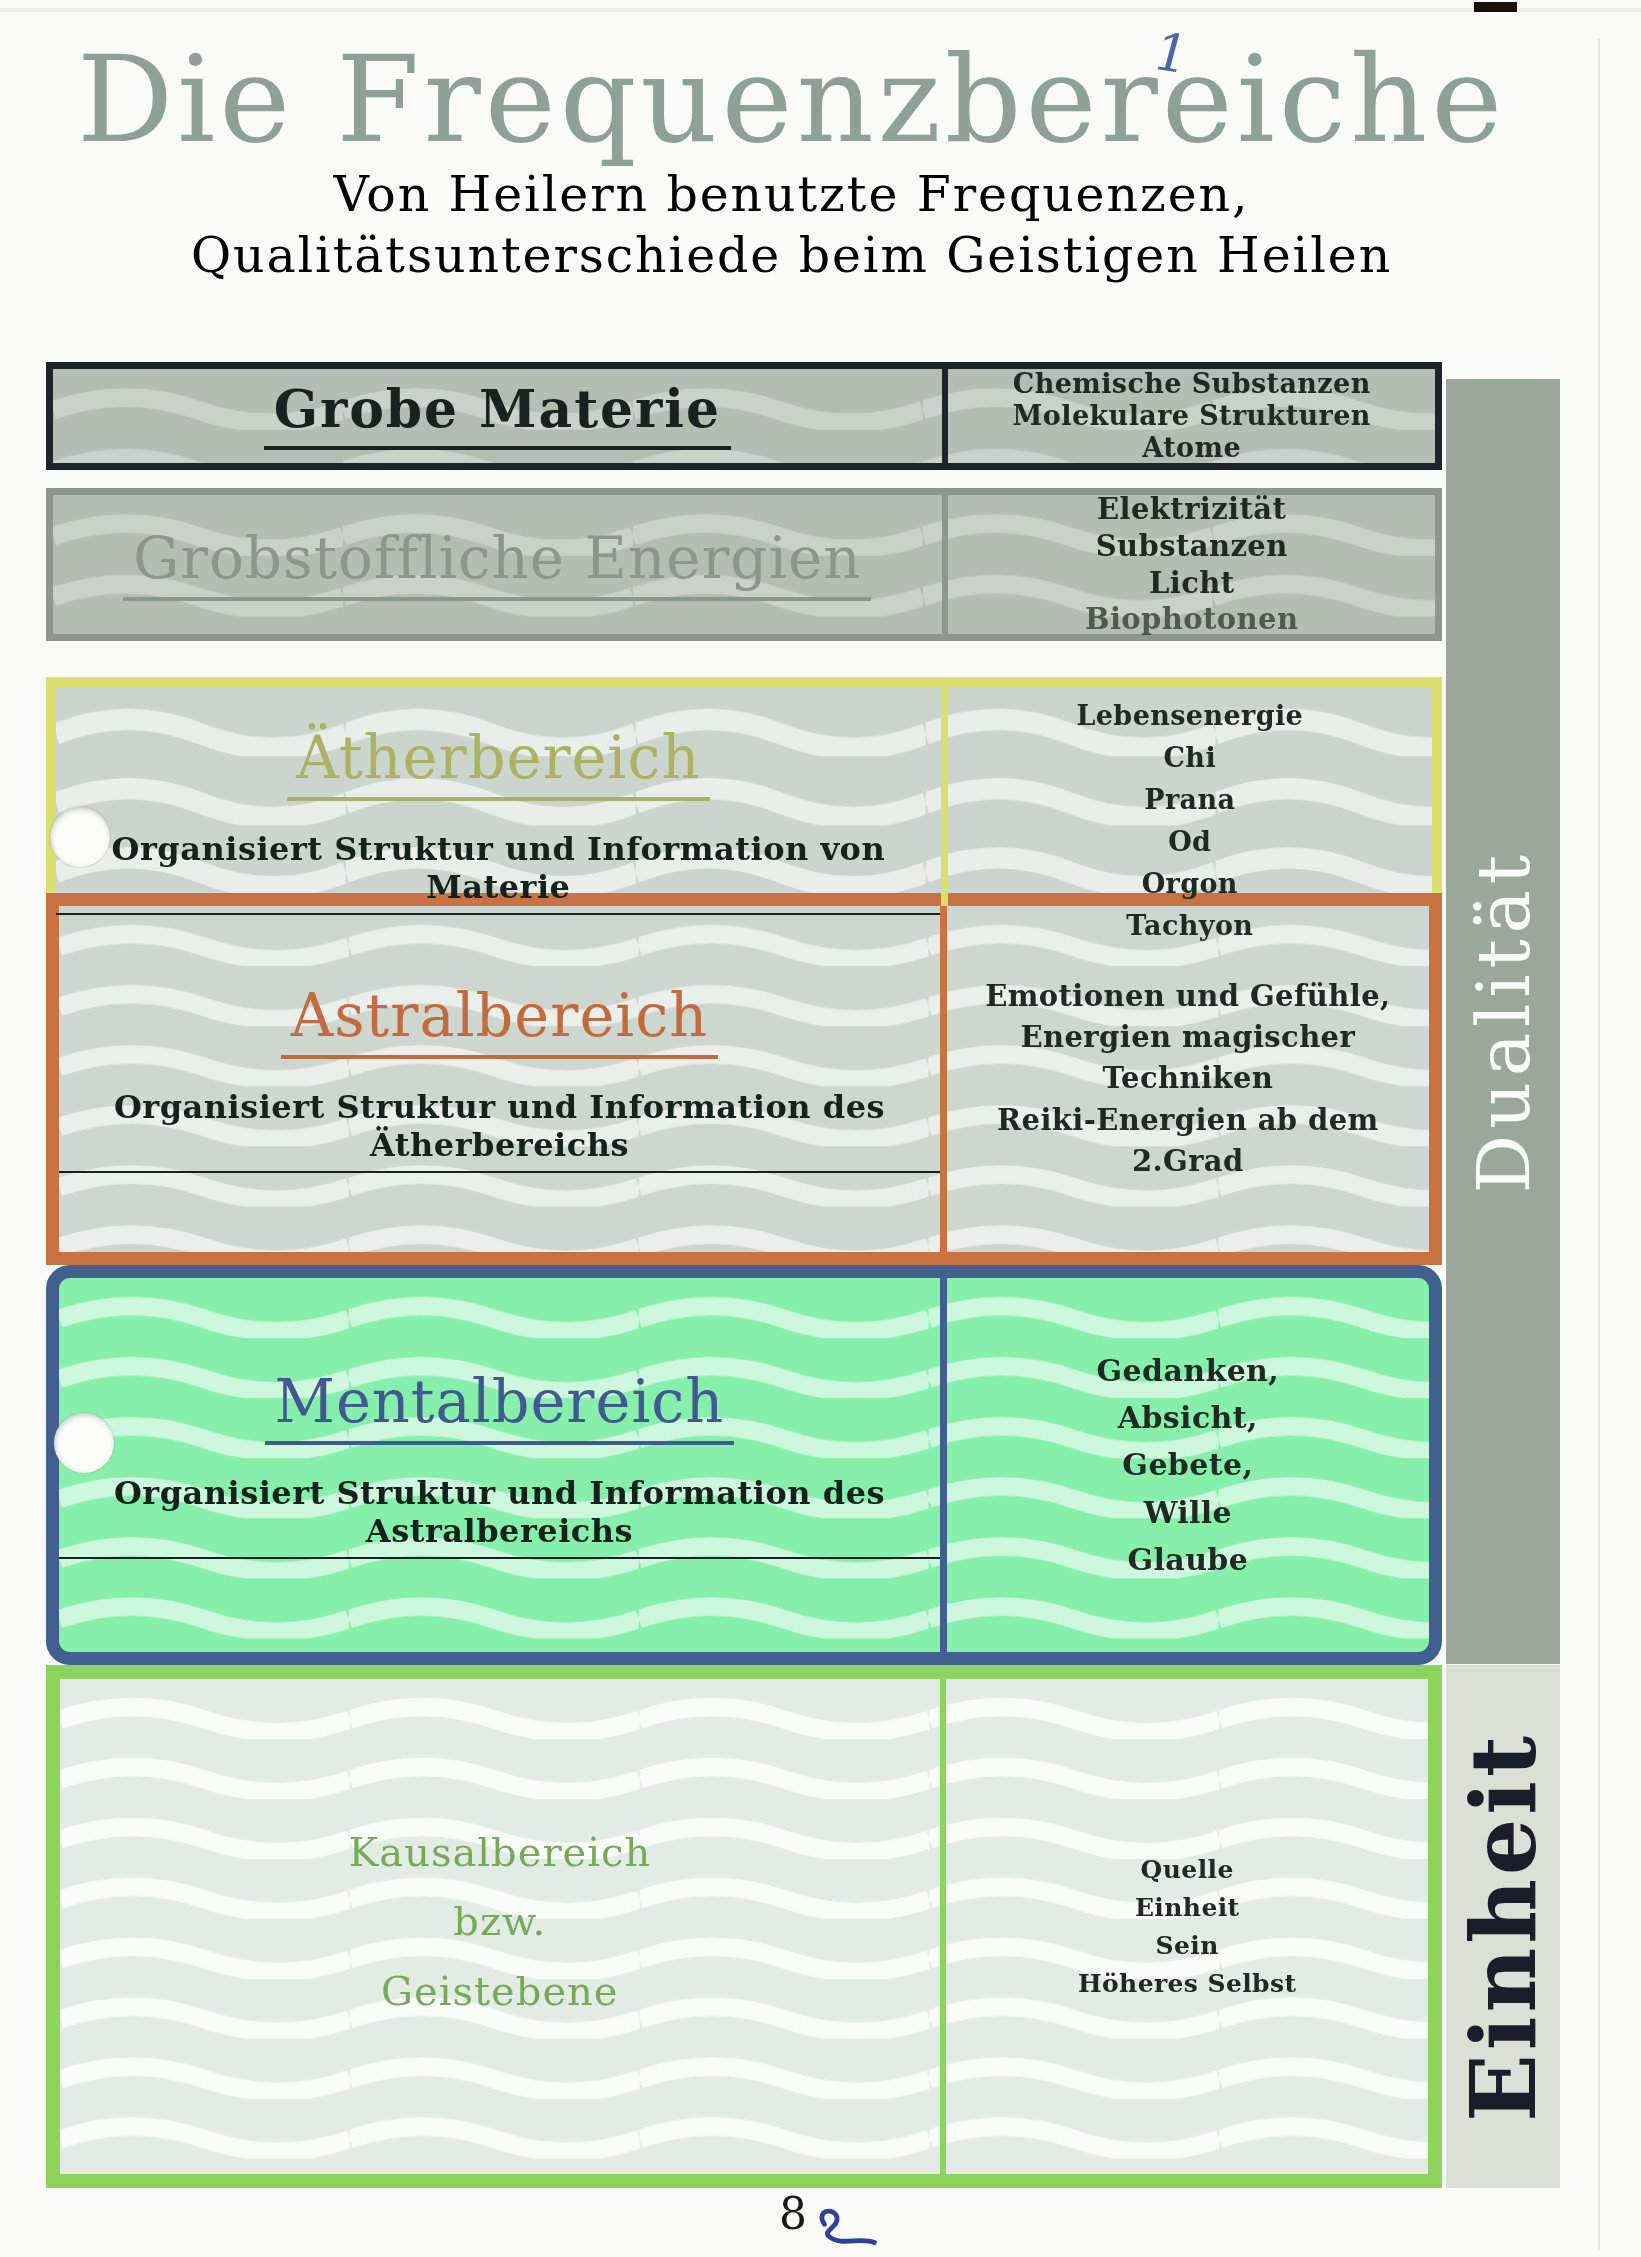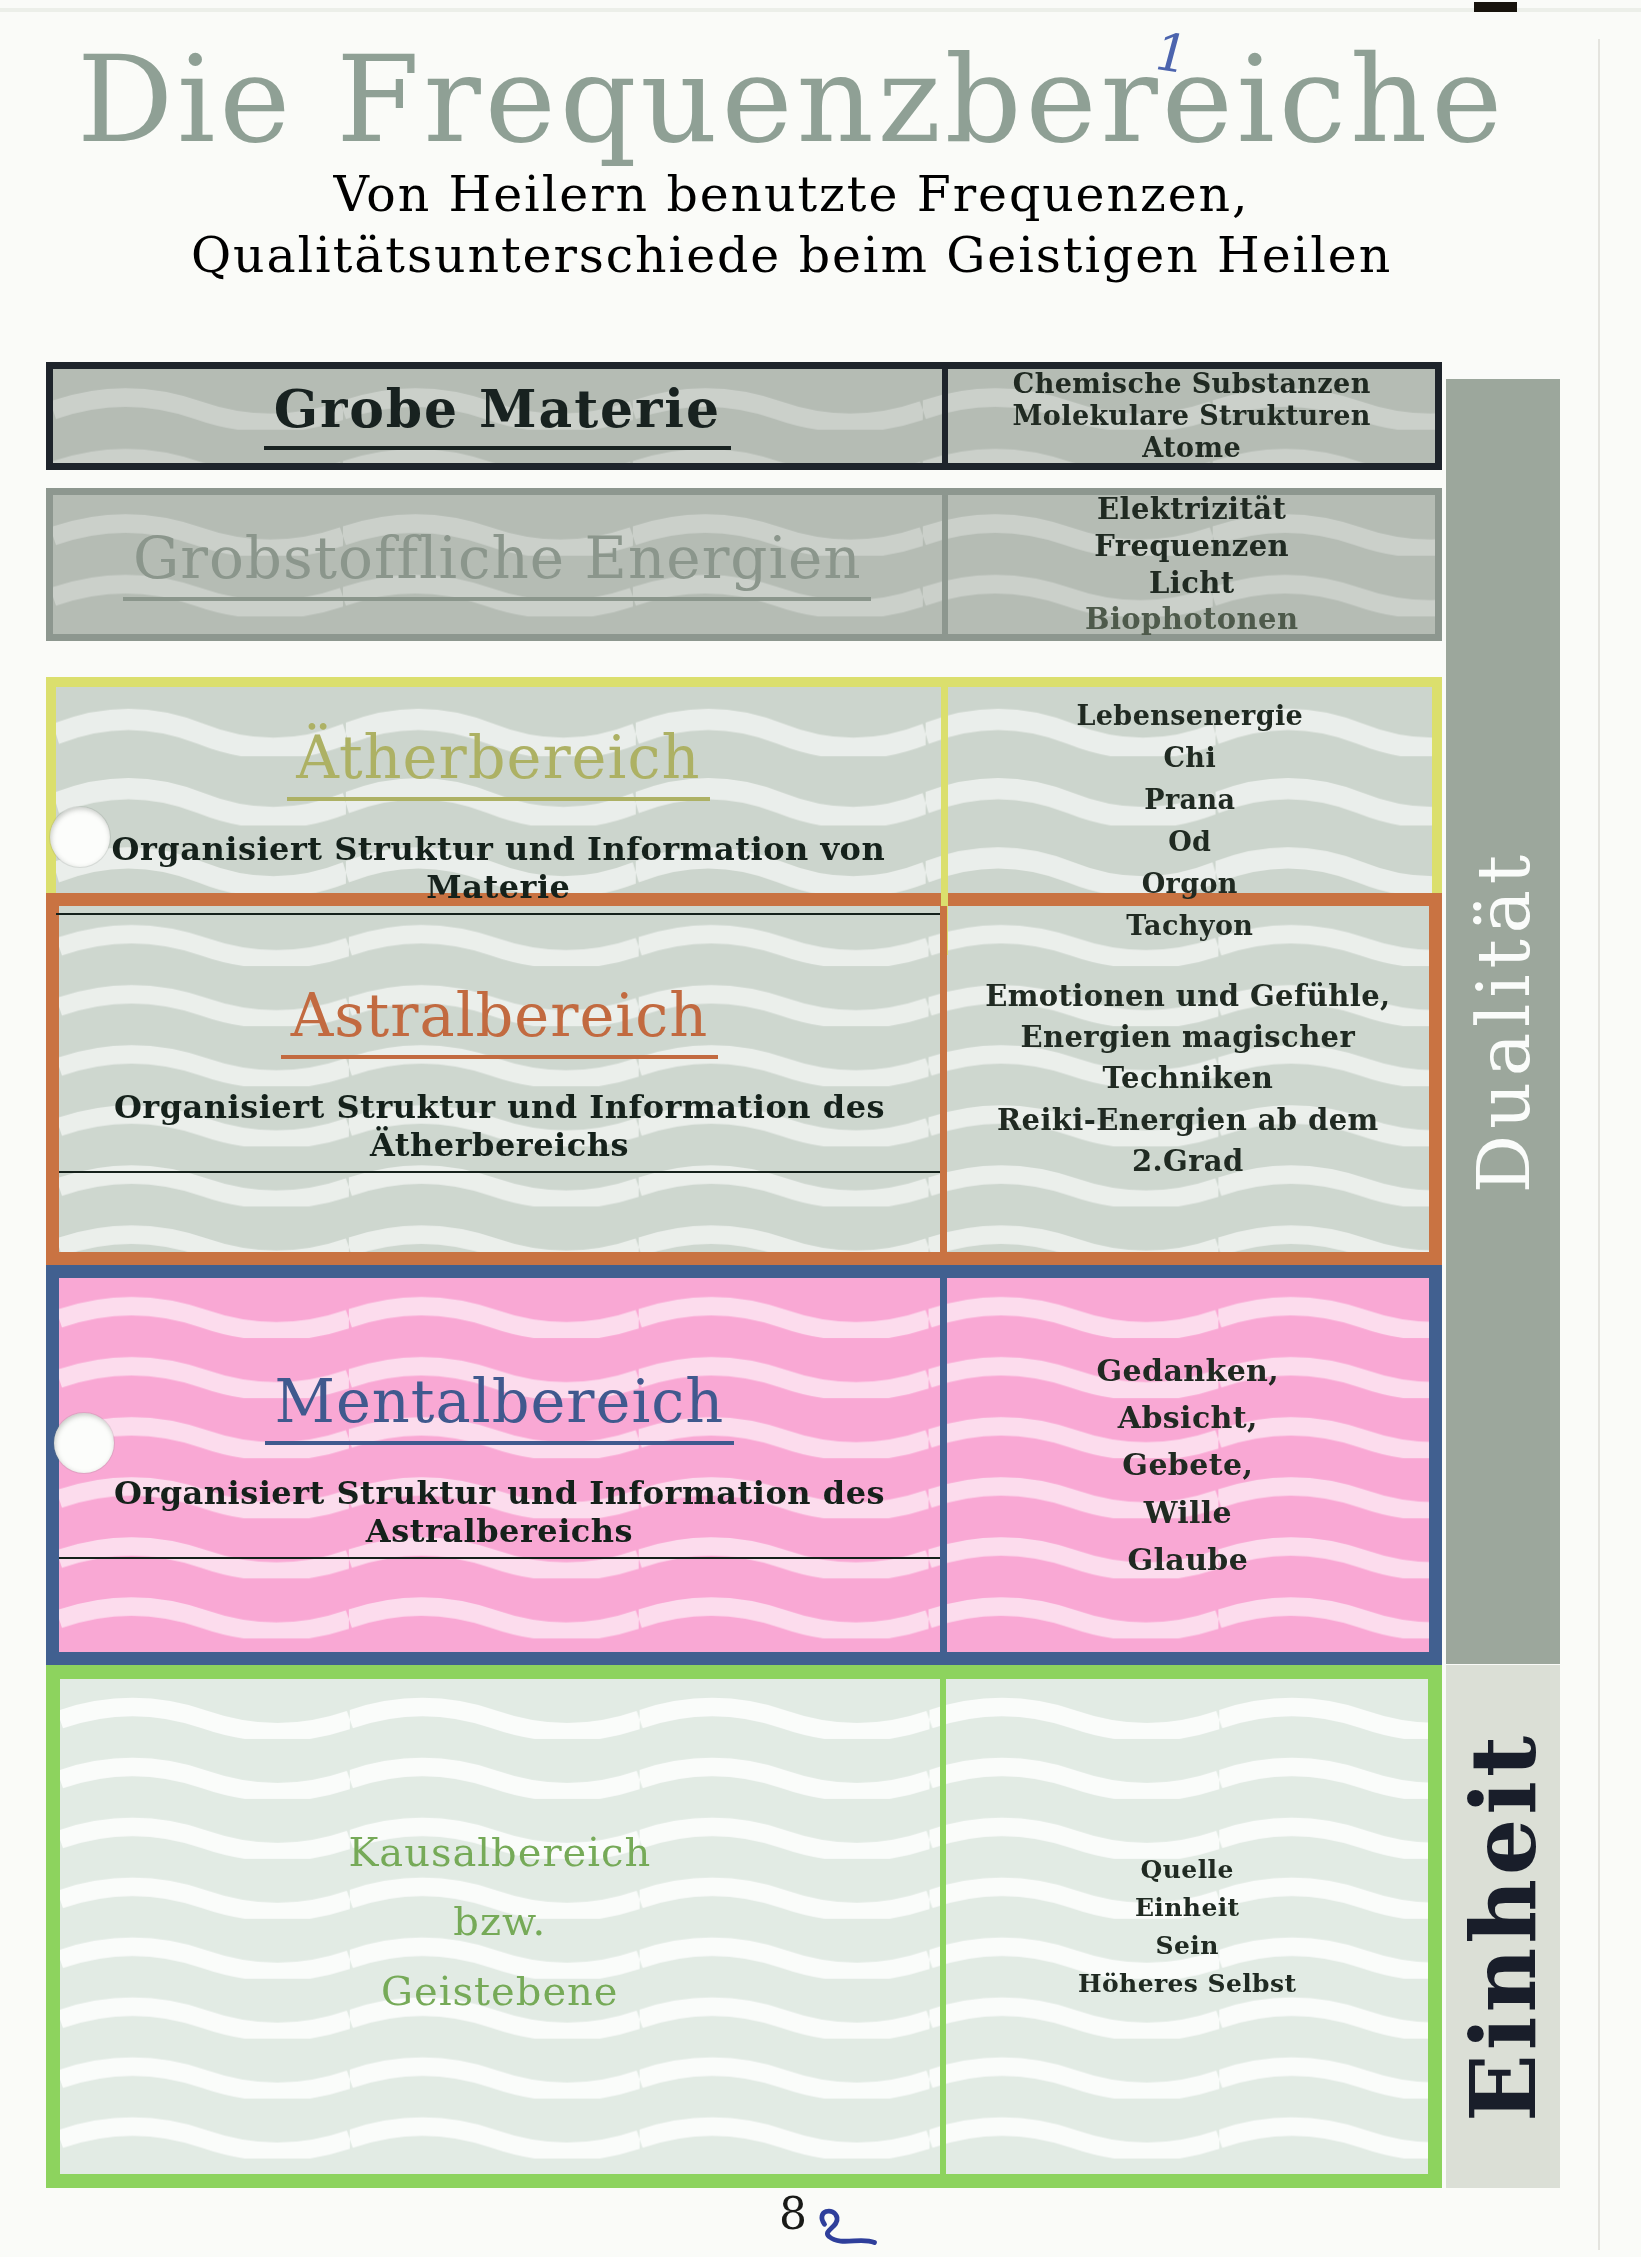--- a/index.html
+++ b/index.html
@@ -129,21 +129,21 @@
   <svg class="wavebg" preserveAspectRatio="none" viewBox="0 0 1430 142" width="1381" height="137">
       <rect width="100%" height="100%" fill="url(#wavepat)"></rect>
     </svg>
   <div class="cell left">
     <div class="row-title" style="color: rgb(139, 150, 140);">Grobstoffliche Energien</div>
   </div>
   <div class="vdivider" style="background-color: rgb(141, 151, 143);"></div>
   <div class="cell right">
     <div class="items">
       <div>Elektrizität</div>
-      <div>Frequenzen</div>
+      <div>Substanzen</div>
       <div>Licht</div>
       <div class="muted">Biophotonen</div>
     </div>
   </div>
 </section>
 
 <section class="row" id="row3" style="border-color: rgb(219, 223, 109); background-color: rgb(204, 213, 205);">
   <svg class="wavebg" preserveAspectRatio="none" viewBox="0 0 1424 240" width="1375" height="232">
       <rect width="100%" height="100%" fill="url(#wavepat)"></rect>
     </svg>
@@ -175,21 +175,21 @@
   <div class="vdivider" style="background-color: rgb(201, 115, 66);"></div>
   <div class="cell right">
     <div class="items">
       <div>Emotionen und Gefühle,</div>
       <div>Energien magischer Techniken</div>
       <div>Reiki-Energien ab dem 2.Grad</div>
     </div>
   </div>
 </section>
 
-<section class="row" id="row5" style="border-color: rgb(65, 96, 144); background-color: #f9a8d4;">
+<section class="row" id="row5" style="border-color: rgb(65, 96, 144); background-color: #86efac; border-radius: 24px;">
   <svg class="wavebg" preserveAspectRatio="none" viewBox="0 0 1418 386" width="1369" height="373">
       <rect width="100%" height="100%" fill="url(#wavepat)"></rect>
     </svg>
   <div class="cell left">
     <div class="row-title" style="color: rgb(64, 89, 142);">Mentalbereich</div>
     <div class="row-sub">Organisiert Struktur und Information des Astralbereichs</div>
   </div>
   <div class="vdivider" style="background-color: rgb(65, 96, 144);"></div>
   <div class="cell right">
     <div class="items">

